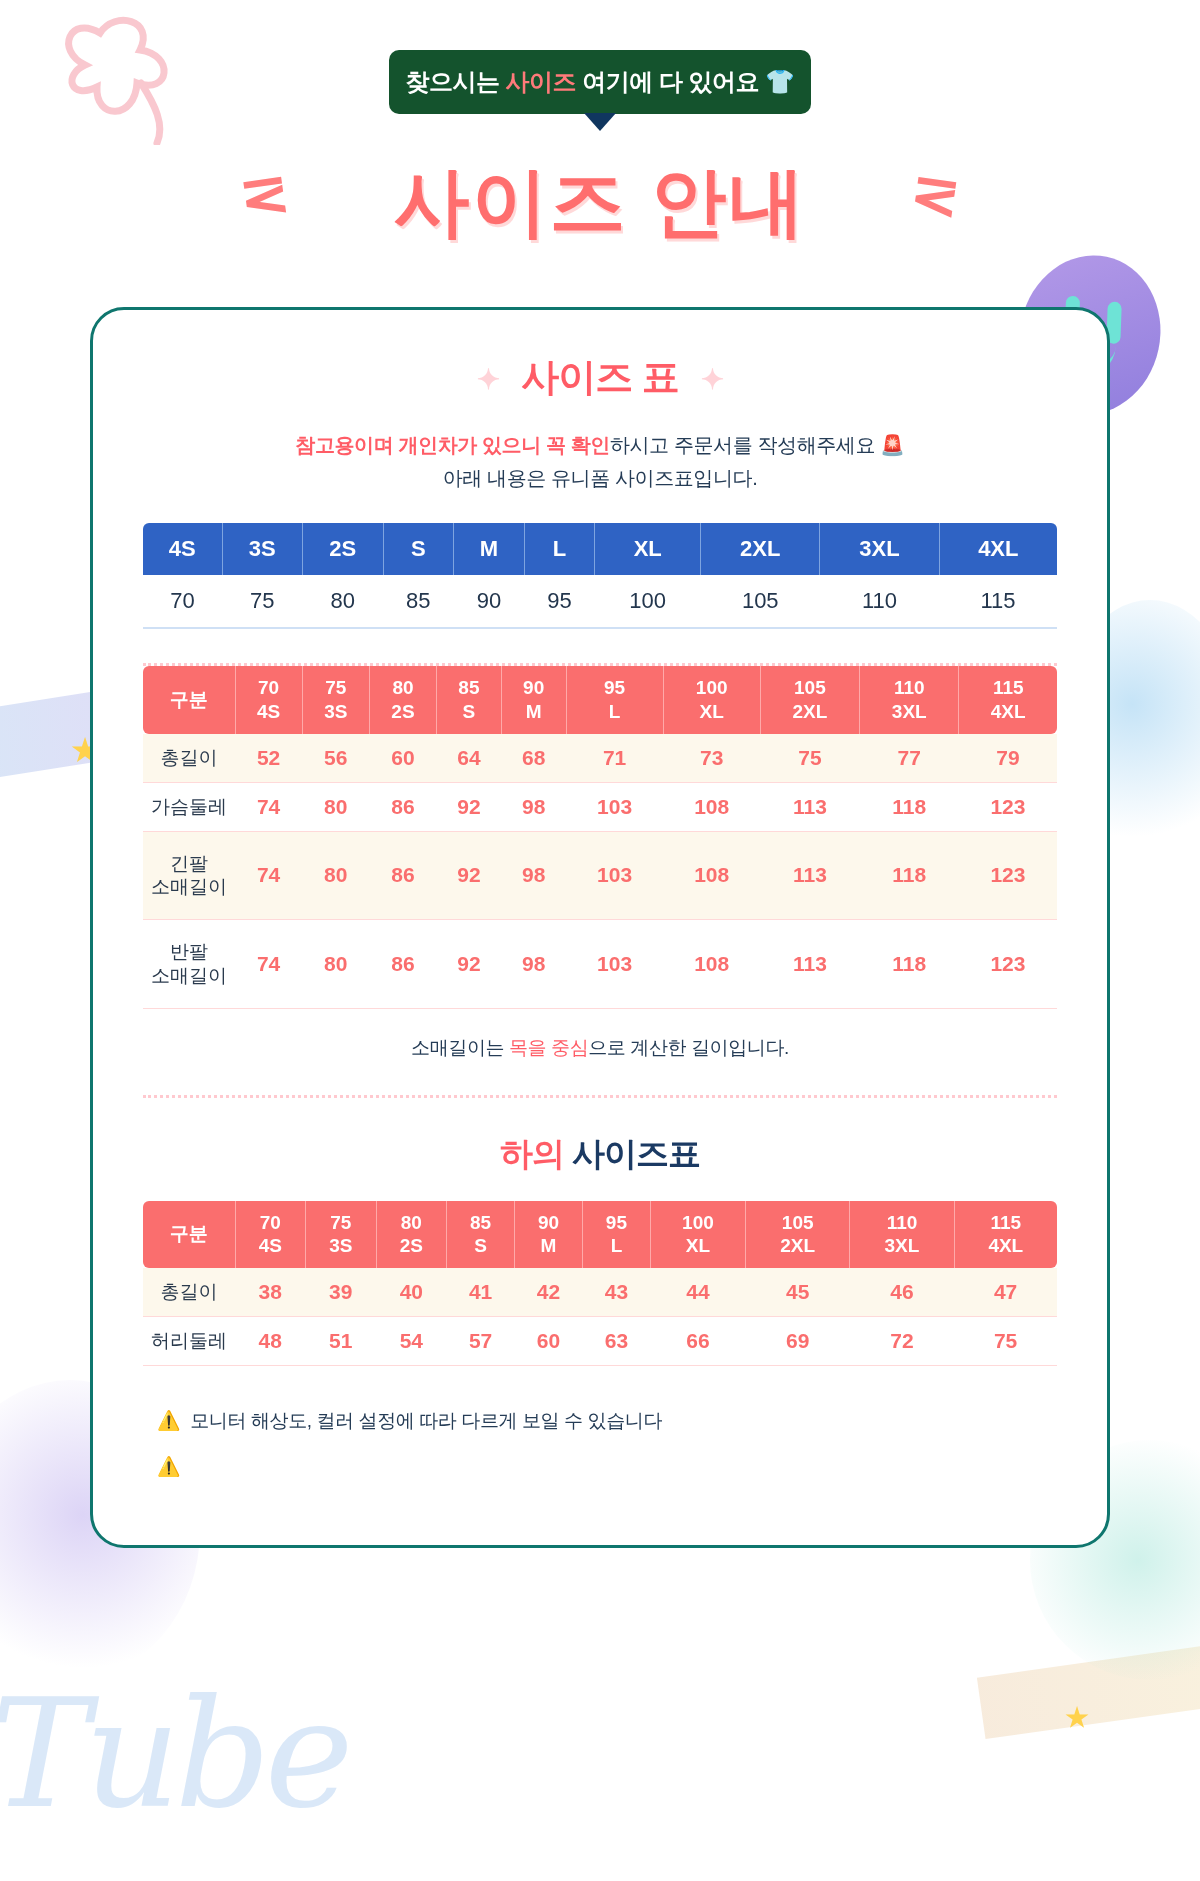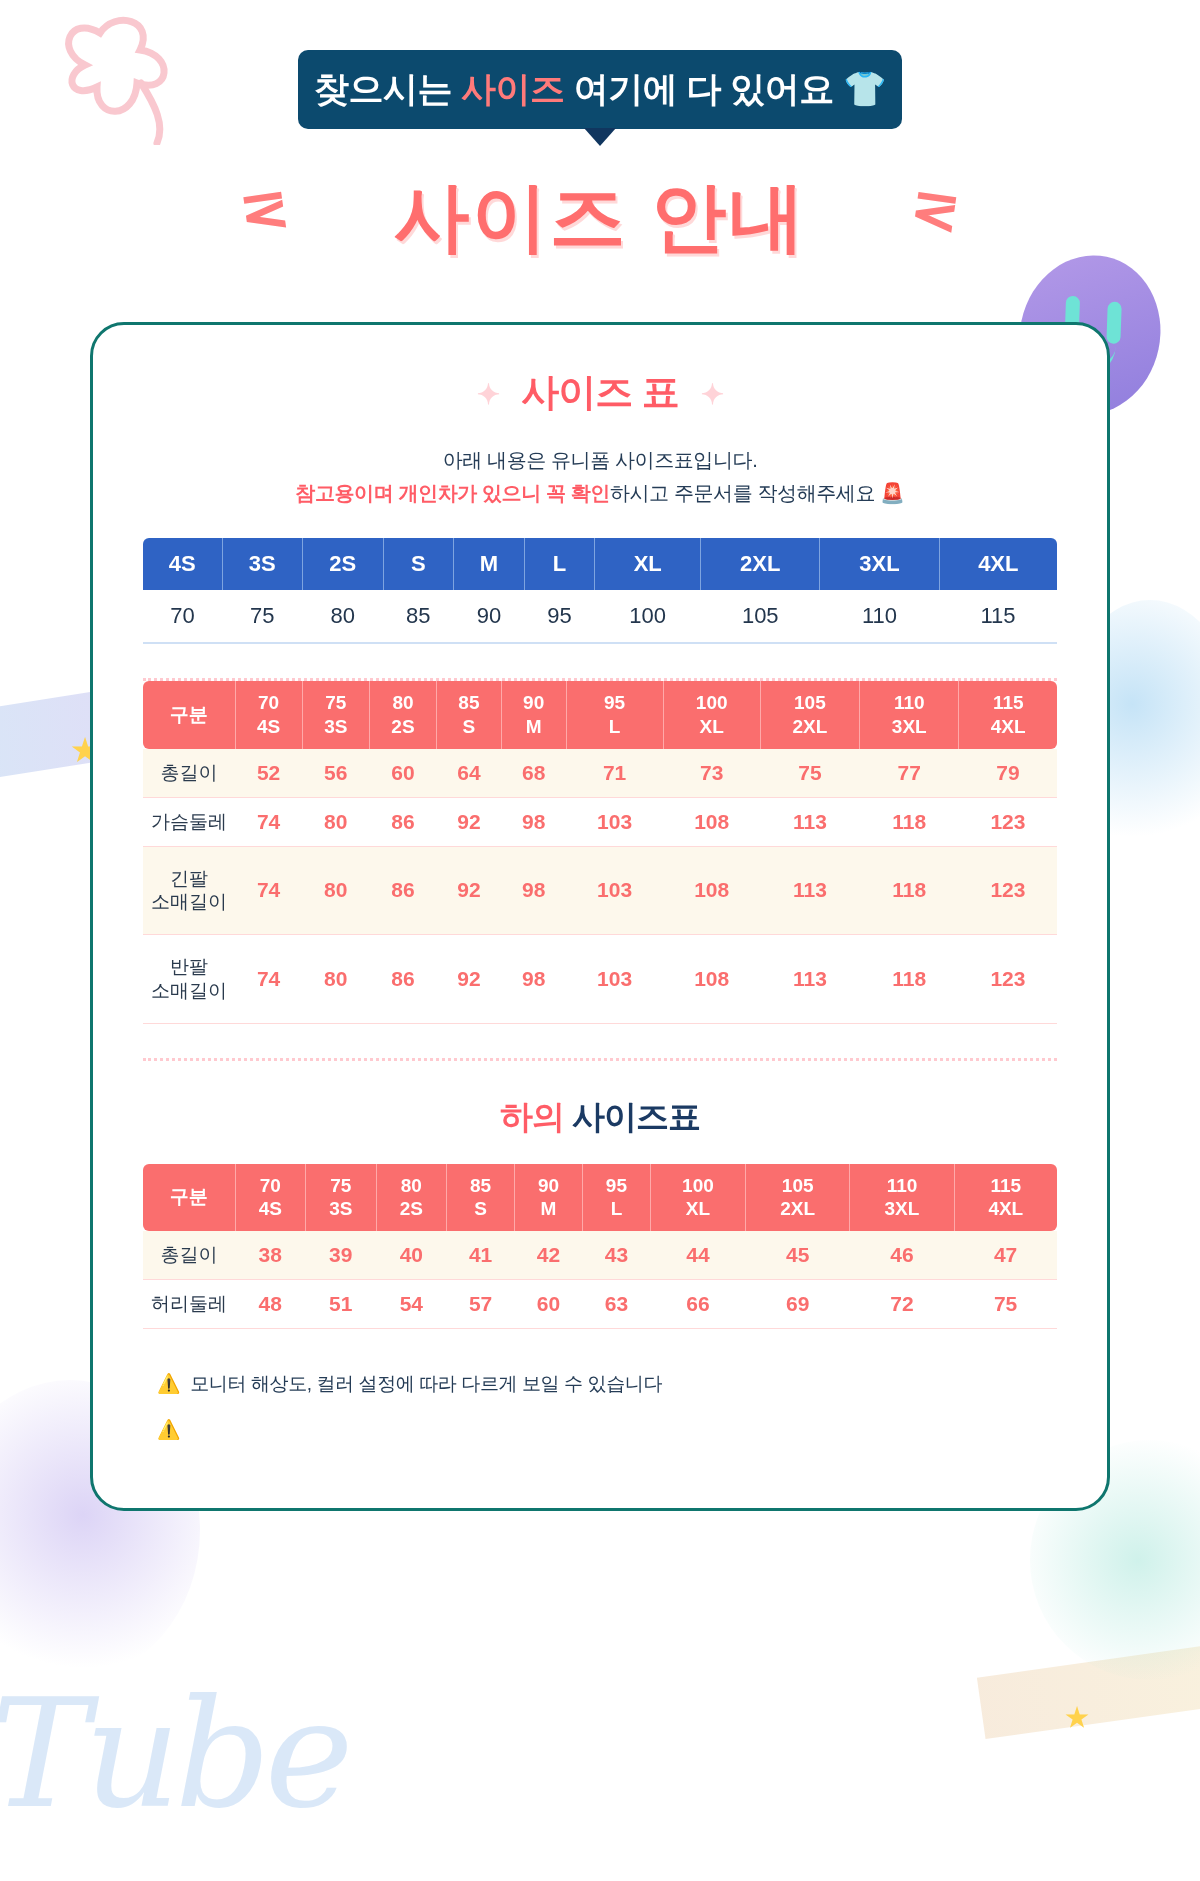--- a/index.html
+++ b/index.html
@@ -80,23 +80,23 @@
 
   
   .ribbon-wrap {
     position: relative;
     width: 100%;
     display: flex;
     justify-content: center;
     padding-top: 50px;
   }
   .ribbon {
-    background: #0c4a6e;
+    background: #14532d;
     color: #ffffff;
-    font-size: 35px;
+    font-size: 24px;
     font-weight: bold;
     padding: 16px 16px;
     border-radius: 10px;
     position: relative;
     letter-spacing: -0.5px;
   }
   .ribbon .hl { color: #ff7a7a; }
   .ribbon::after {
     content: "";
     position: absolute;
@@ -305,24 +305,24 @@
     <span class="title-squiggle r">⋜</span>
   </div>
 
   <div class="card">
 
     <h2 class="sec-title">
       <span class="sparkle">✦</span><span>사이즈 표</span><span class="sparkle">✦</span>
     </h2>
 
     <div class="intro">
-      <div>아래 내용은 유니폼 사이즈표입니다.</div>
       <div>
         <span class="em">참고용이며 개인차가 있으니 꼭 확인</span><span>하시고 주문서를 작성해주세요 </span><span>🚨</span>
       </div>
+      <div>아래 내용은 유니폼 사이즈표입니다.</div>
     </div>
 
     <table class="strip">
       <thead>
         <tr>
           <th>4S</th>
           <th>3S</th>
           <th>2S</th>
           <th>S</th>
           <th>M</th>
@@ -453,20 +453,23 @@
           <td>98</td>
           <td>103</td>
           <td>108</td>
           <td>113</td>
           <td>118</td>
           <td>123</td>
         </tr>
       </tbody>
     </table>
 
+    <div class="note-center">
+      <span>소매길이는 </span><span class="pink">목을 중심</span><span>으로 계산한 길이입니다.</span>
+    </div>
 
     <hr class="dotted-sep">
 
     <h3 class="sub-head">
       <span class="pink">하의</span><span> 사이즈표</span>
     </h3>
 
     <table class="meas">
       <thead>
         <tr>

